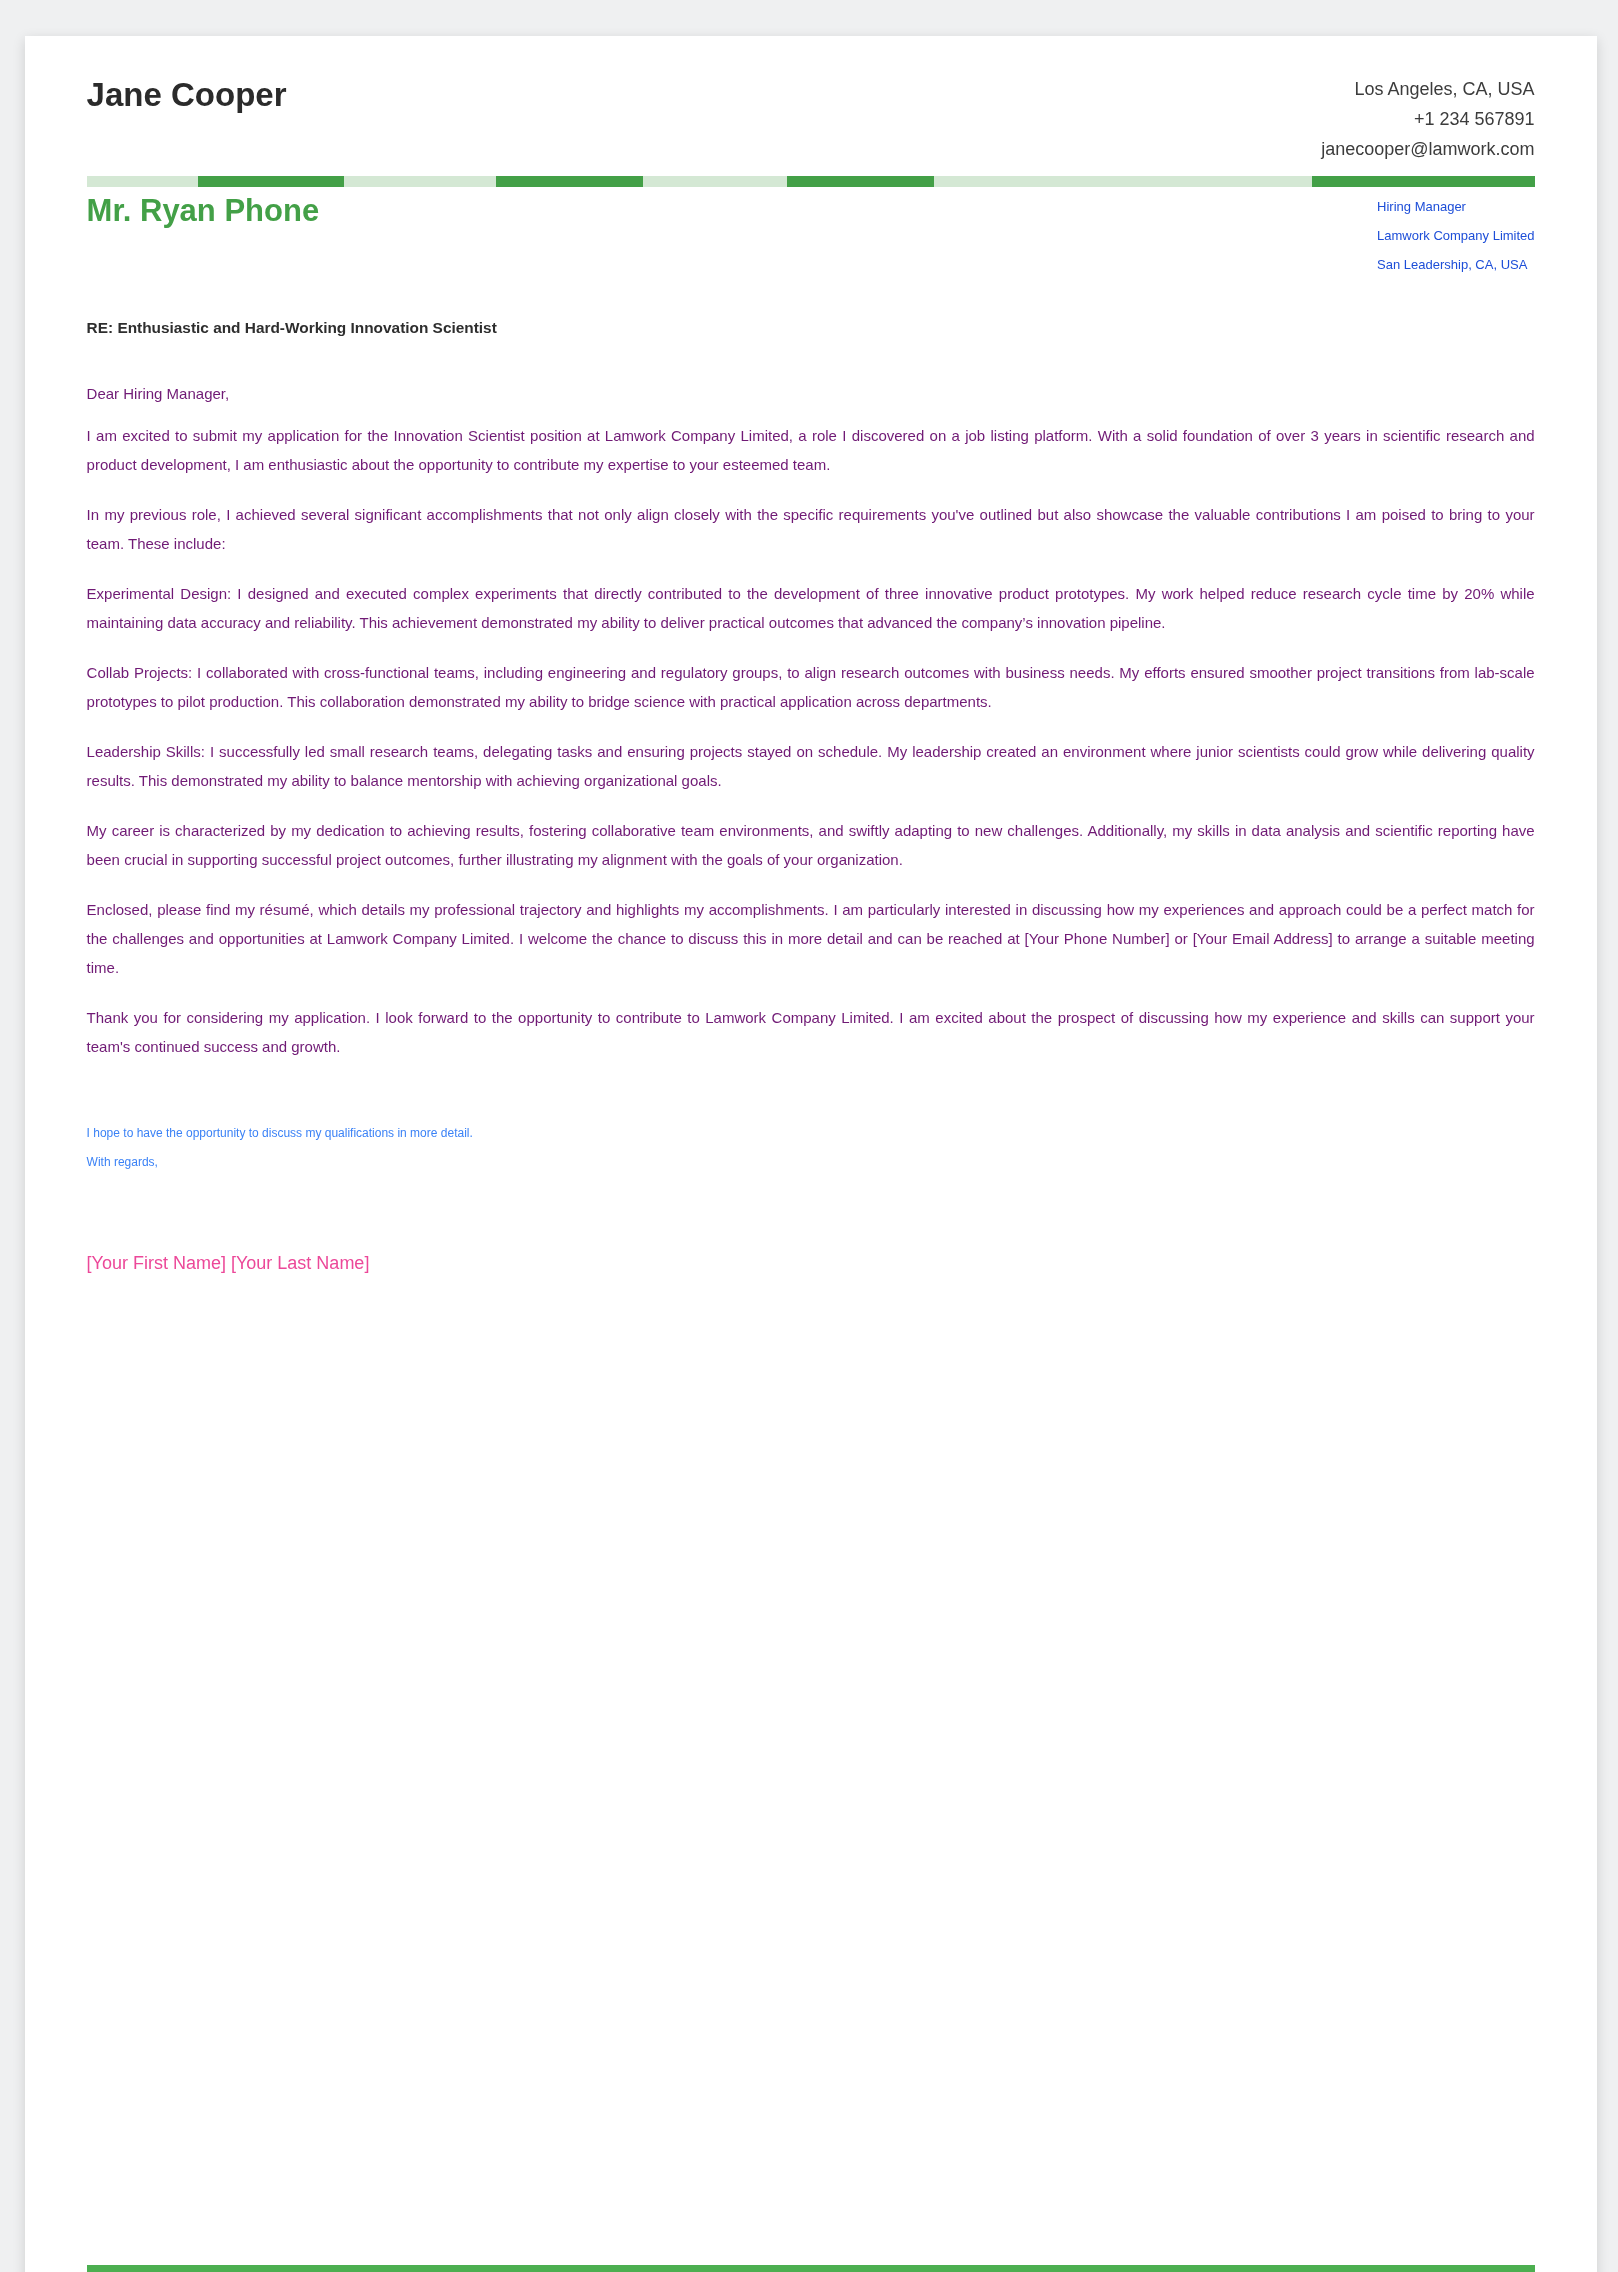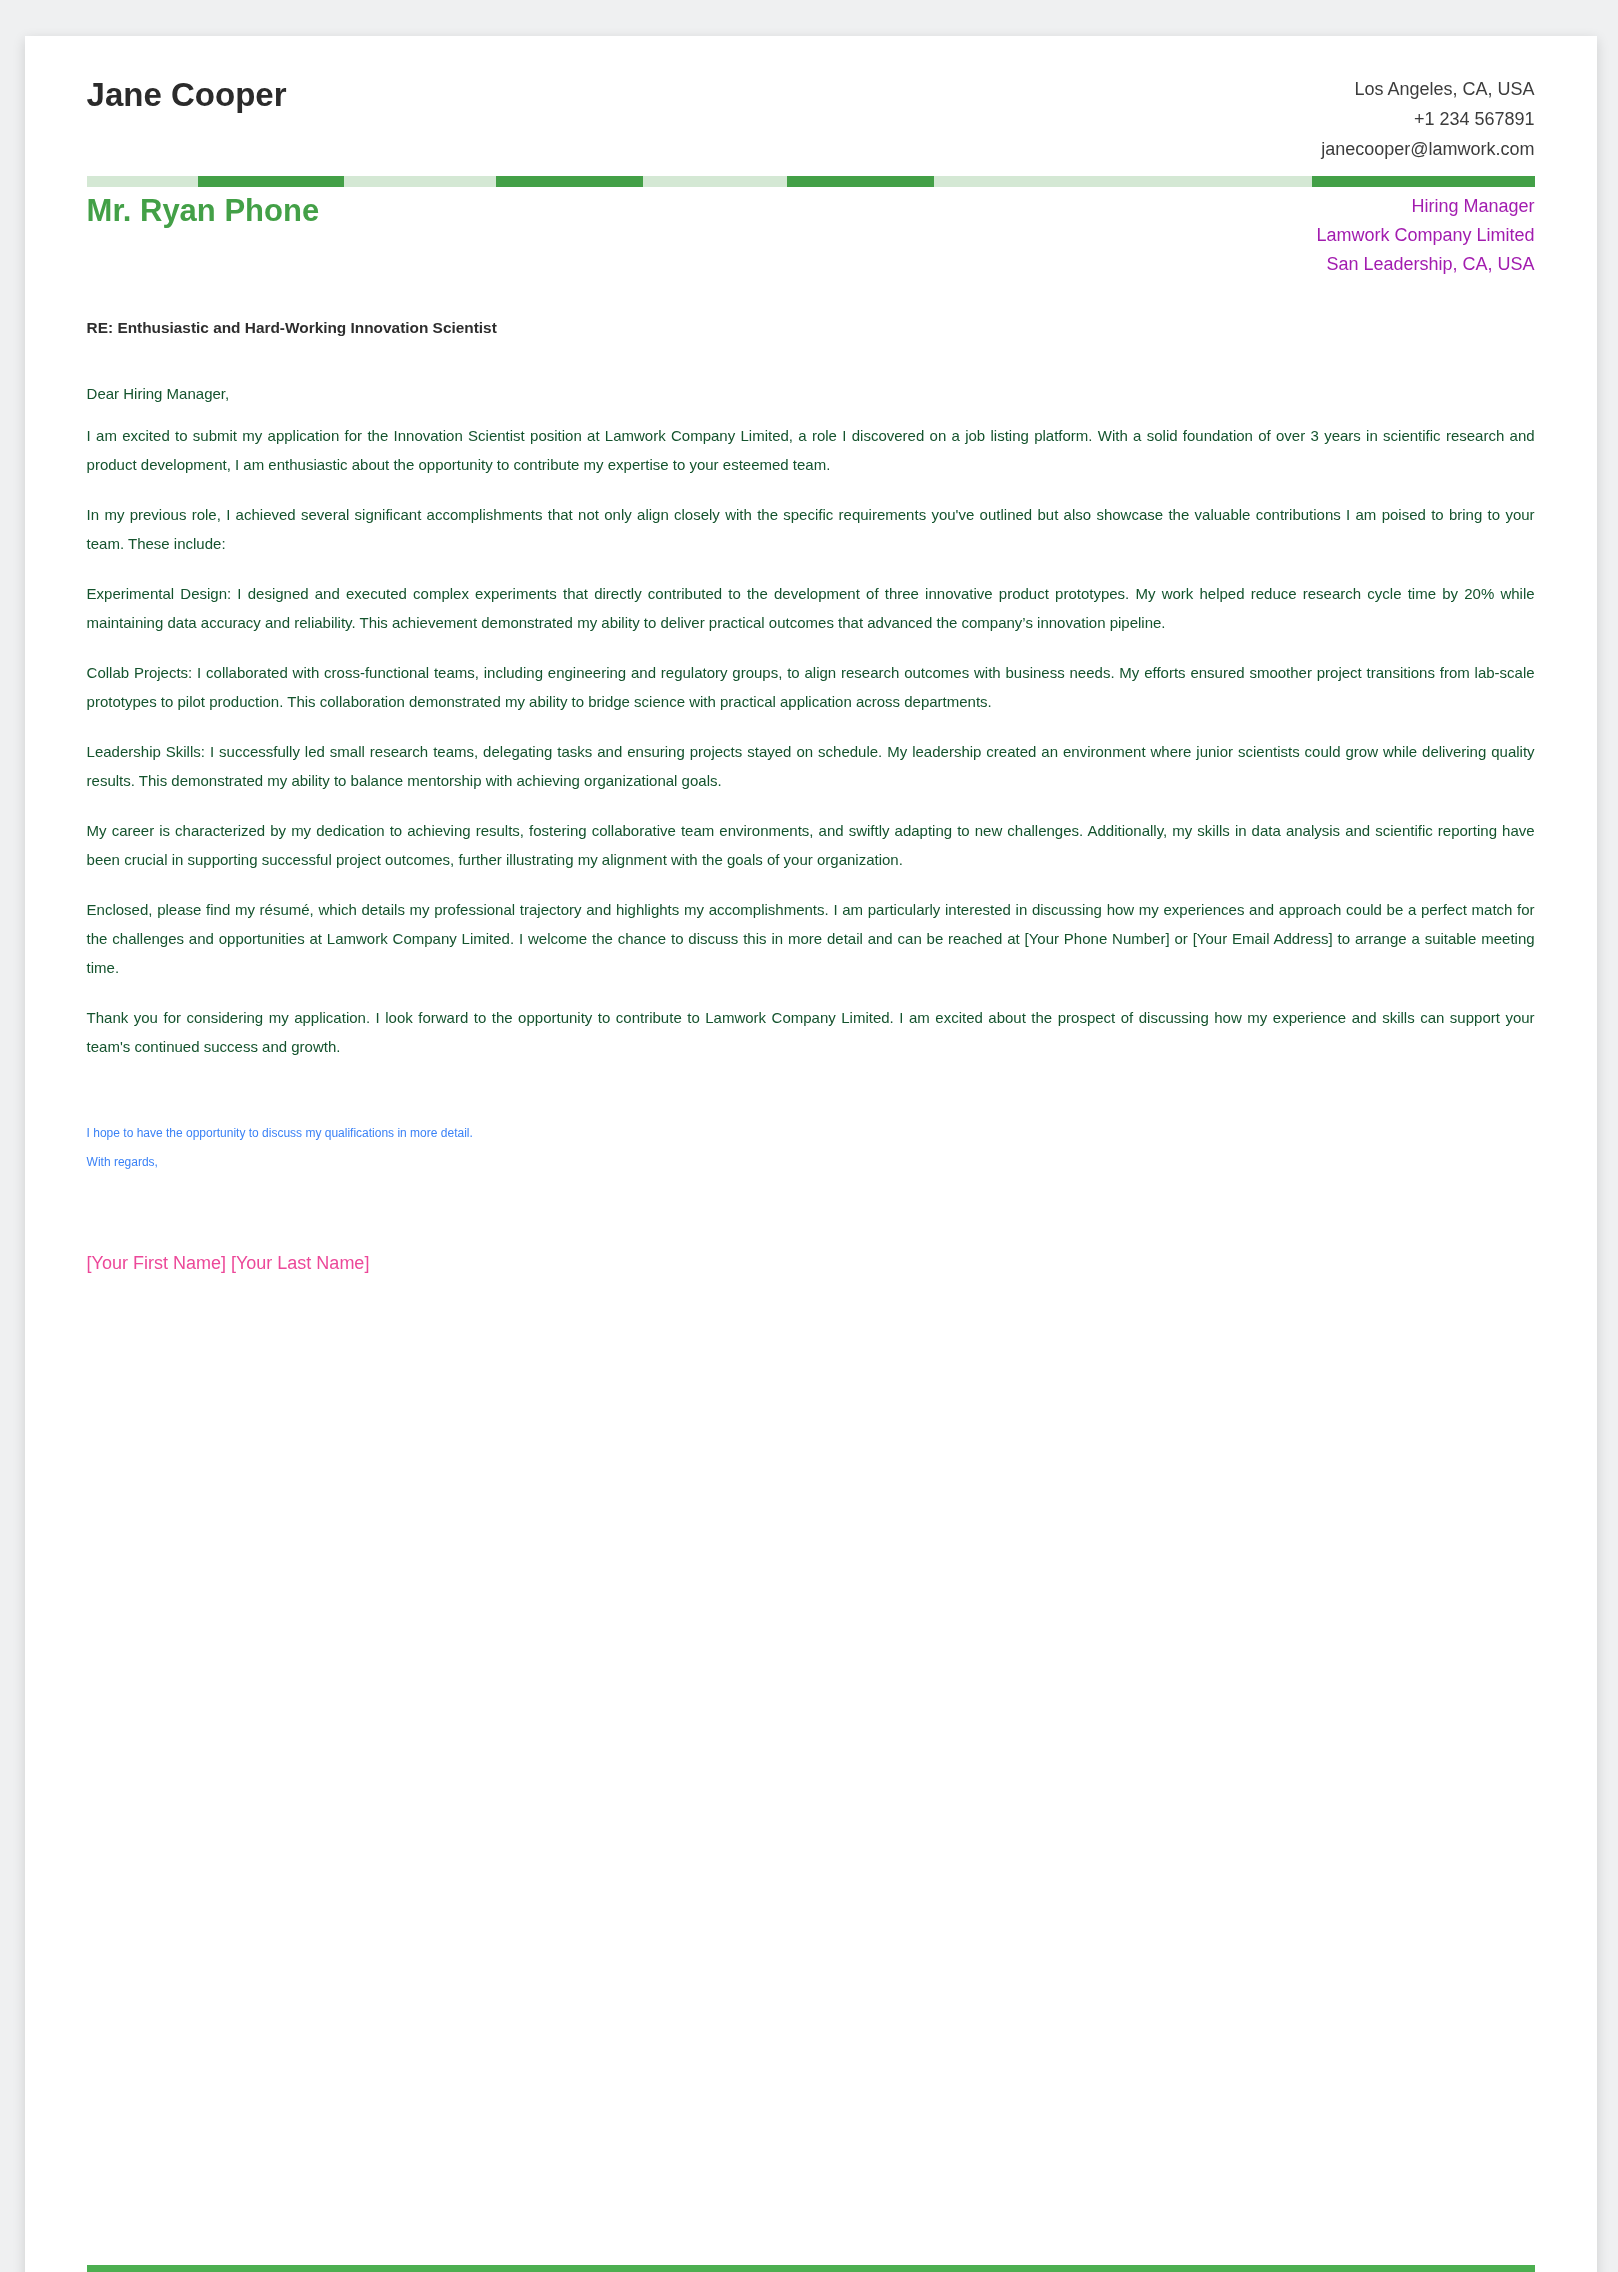--- a/index.html
+++ b/index.html
@@ -66,37 +66,37 @@
     margin-top: 5.3px;
   }
   .recipient-name {
     font-size: 31px;
     font-weight: 700;
     color: var(--accent, #43A047);
     margin: 0;
     line-height: 1.25;
   }
   .recipient-block {
-    text-align: right;
-    font-size: 18px;
+    text-align: left;
+    font-size: 13px;
     line-height: 29px;
-    color: #a21caf;
+    color: #1d4ed8;
   }
   .subject-line {
     margin-top: 40px;
     font-size: 15.4px;
     font-weight: 700;
     color: #2e2e2e;
   }
   .letter-body {
     margin-top: 42px;
     font-size: 15px;
     line-height: 29px;
     text-align: justify;
-    color: #14532d;
+    color: #701a75;
   }
   .letter-body p { margin: 0 0 21px 0; }
   .salutation { margin-bottom: 12.3px !important; text-align: left; }
   .closing-block {
     margin-top: 58px;
     font-size: 12px;
     line-height: 29px;
     color: #3b82f6;
   }
   .signature {

